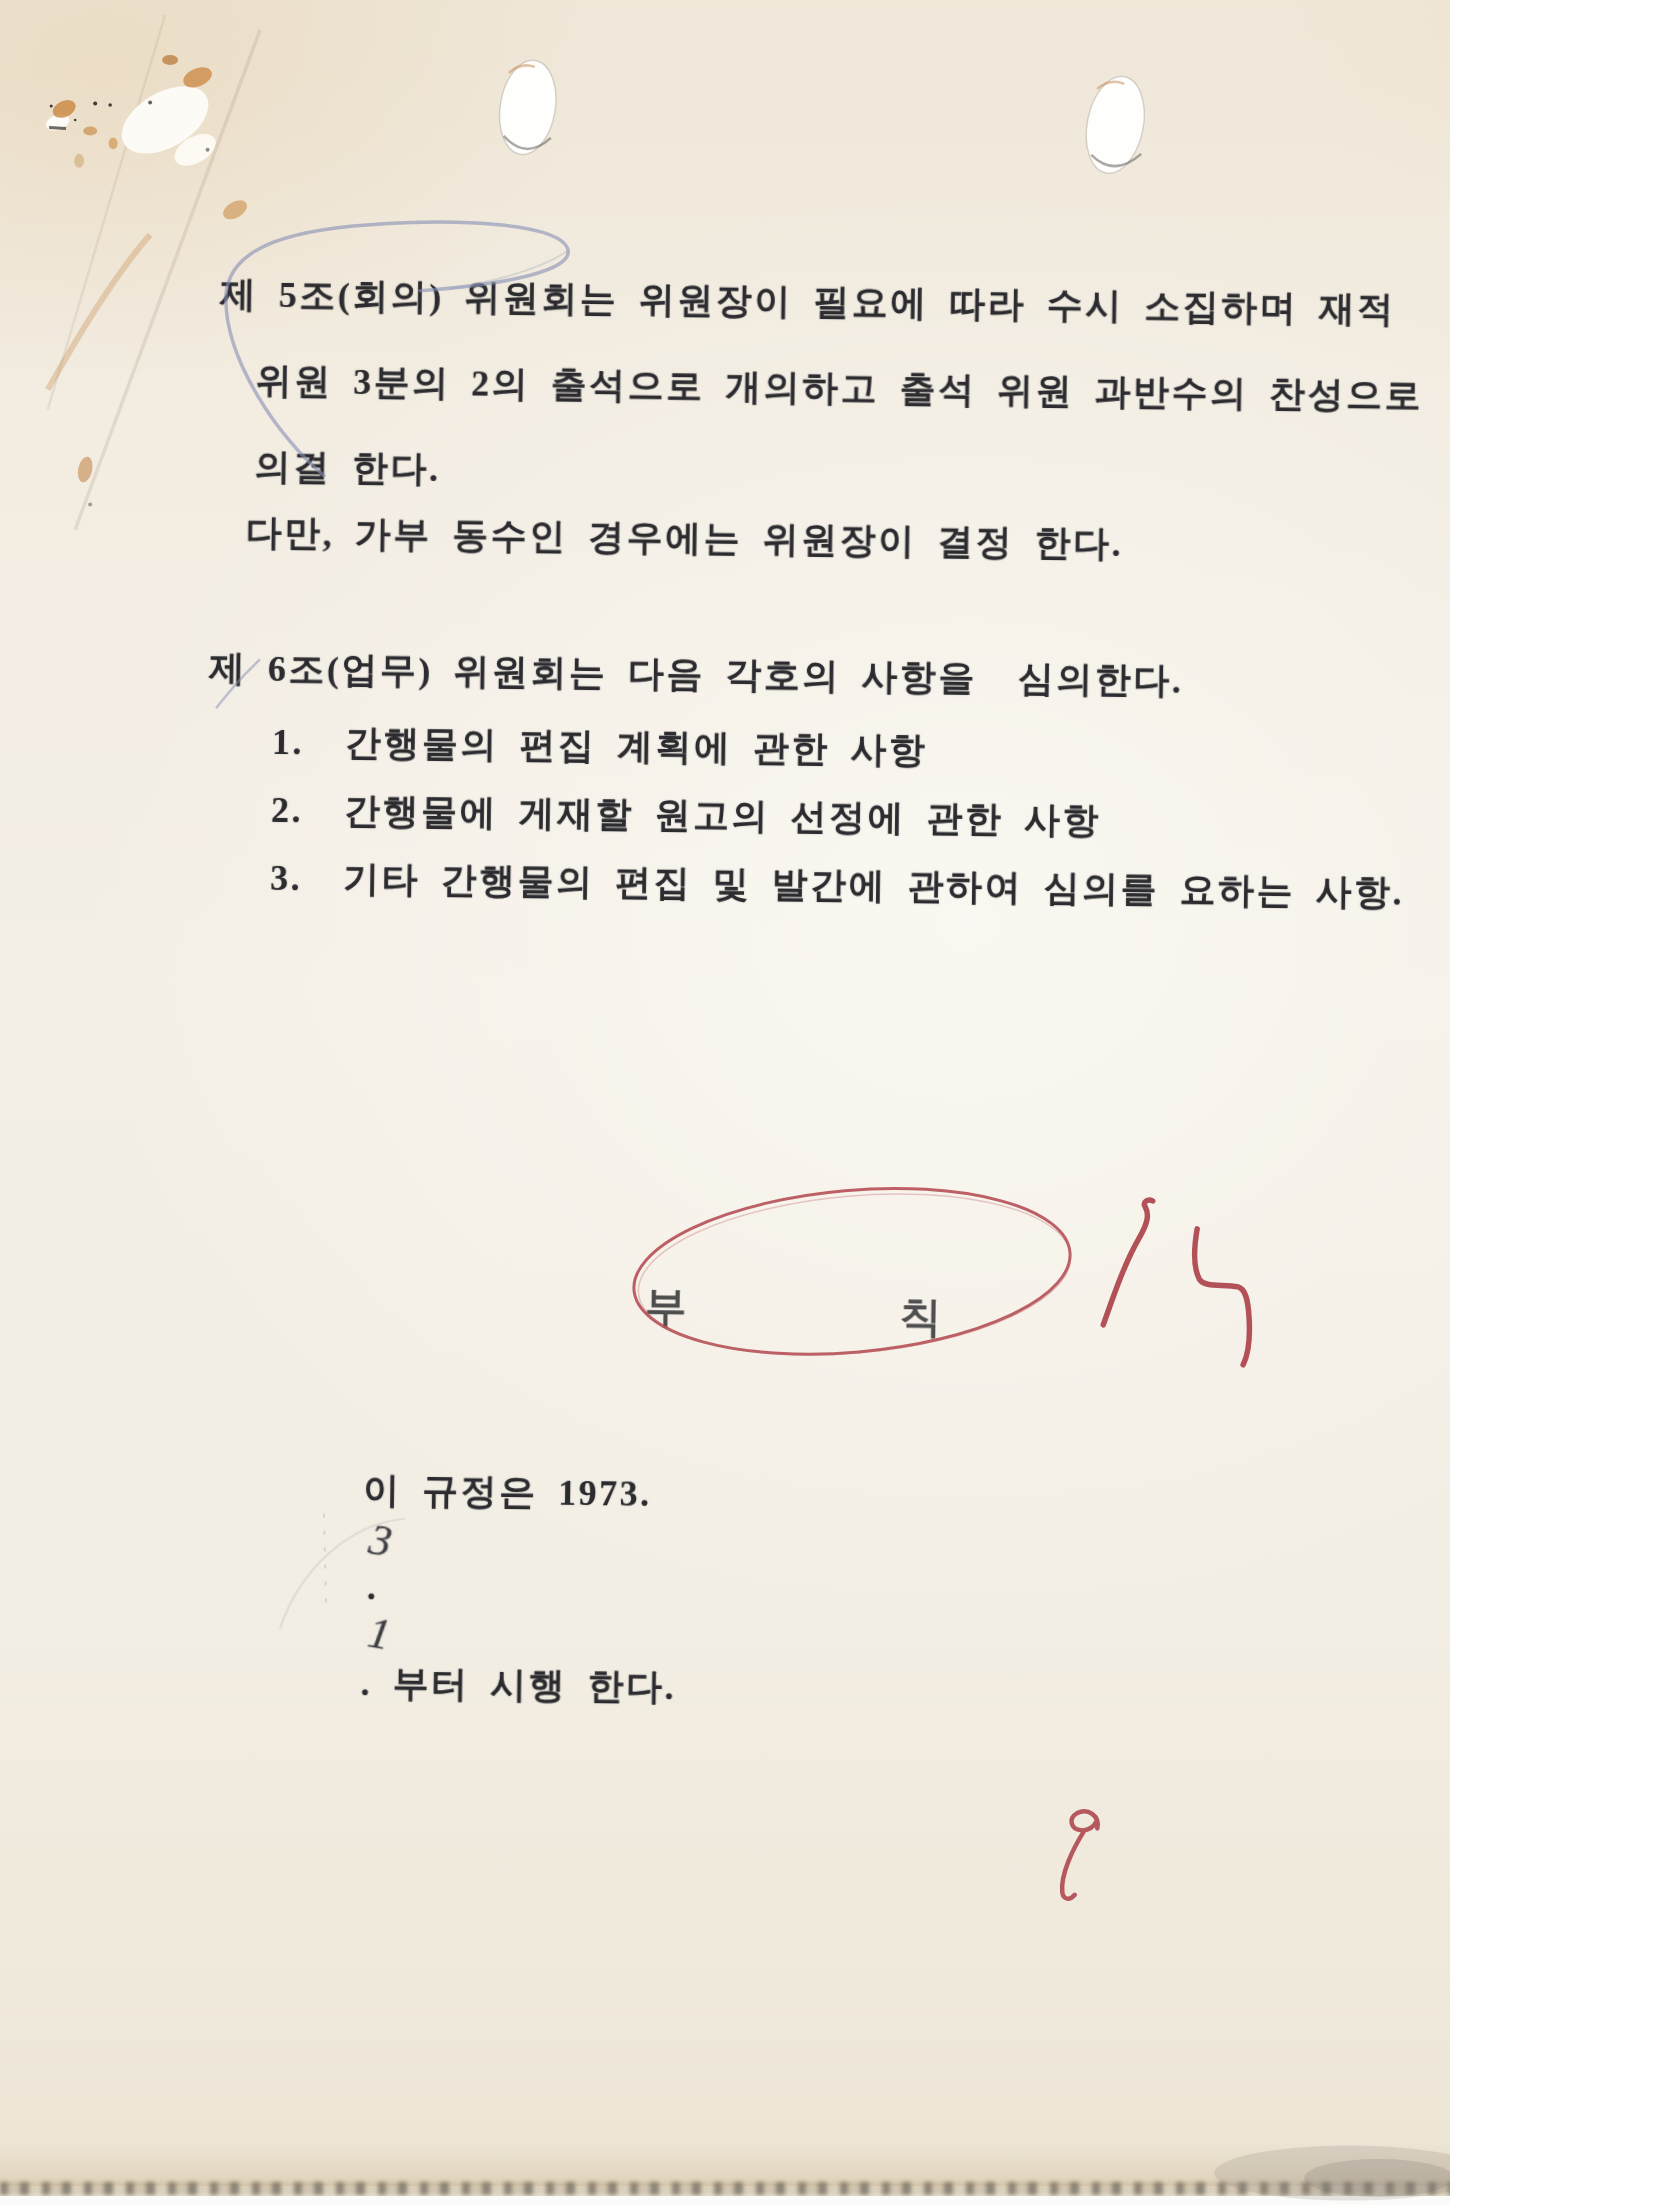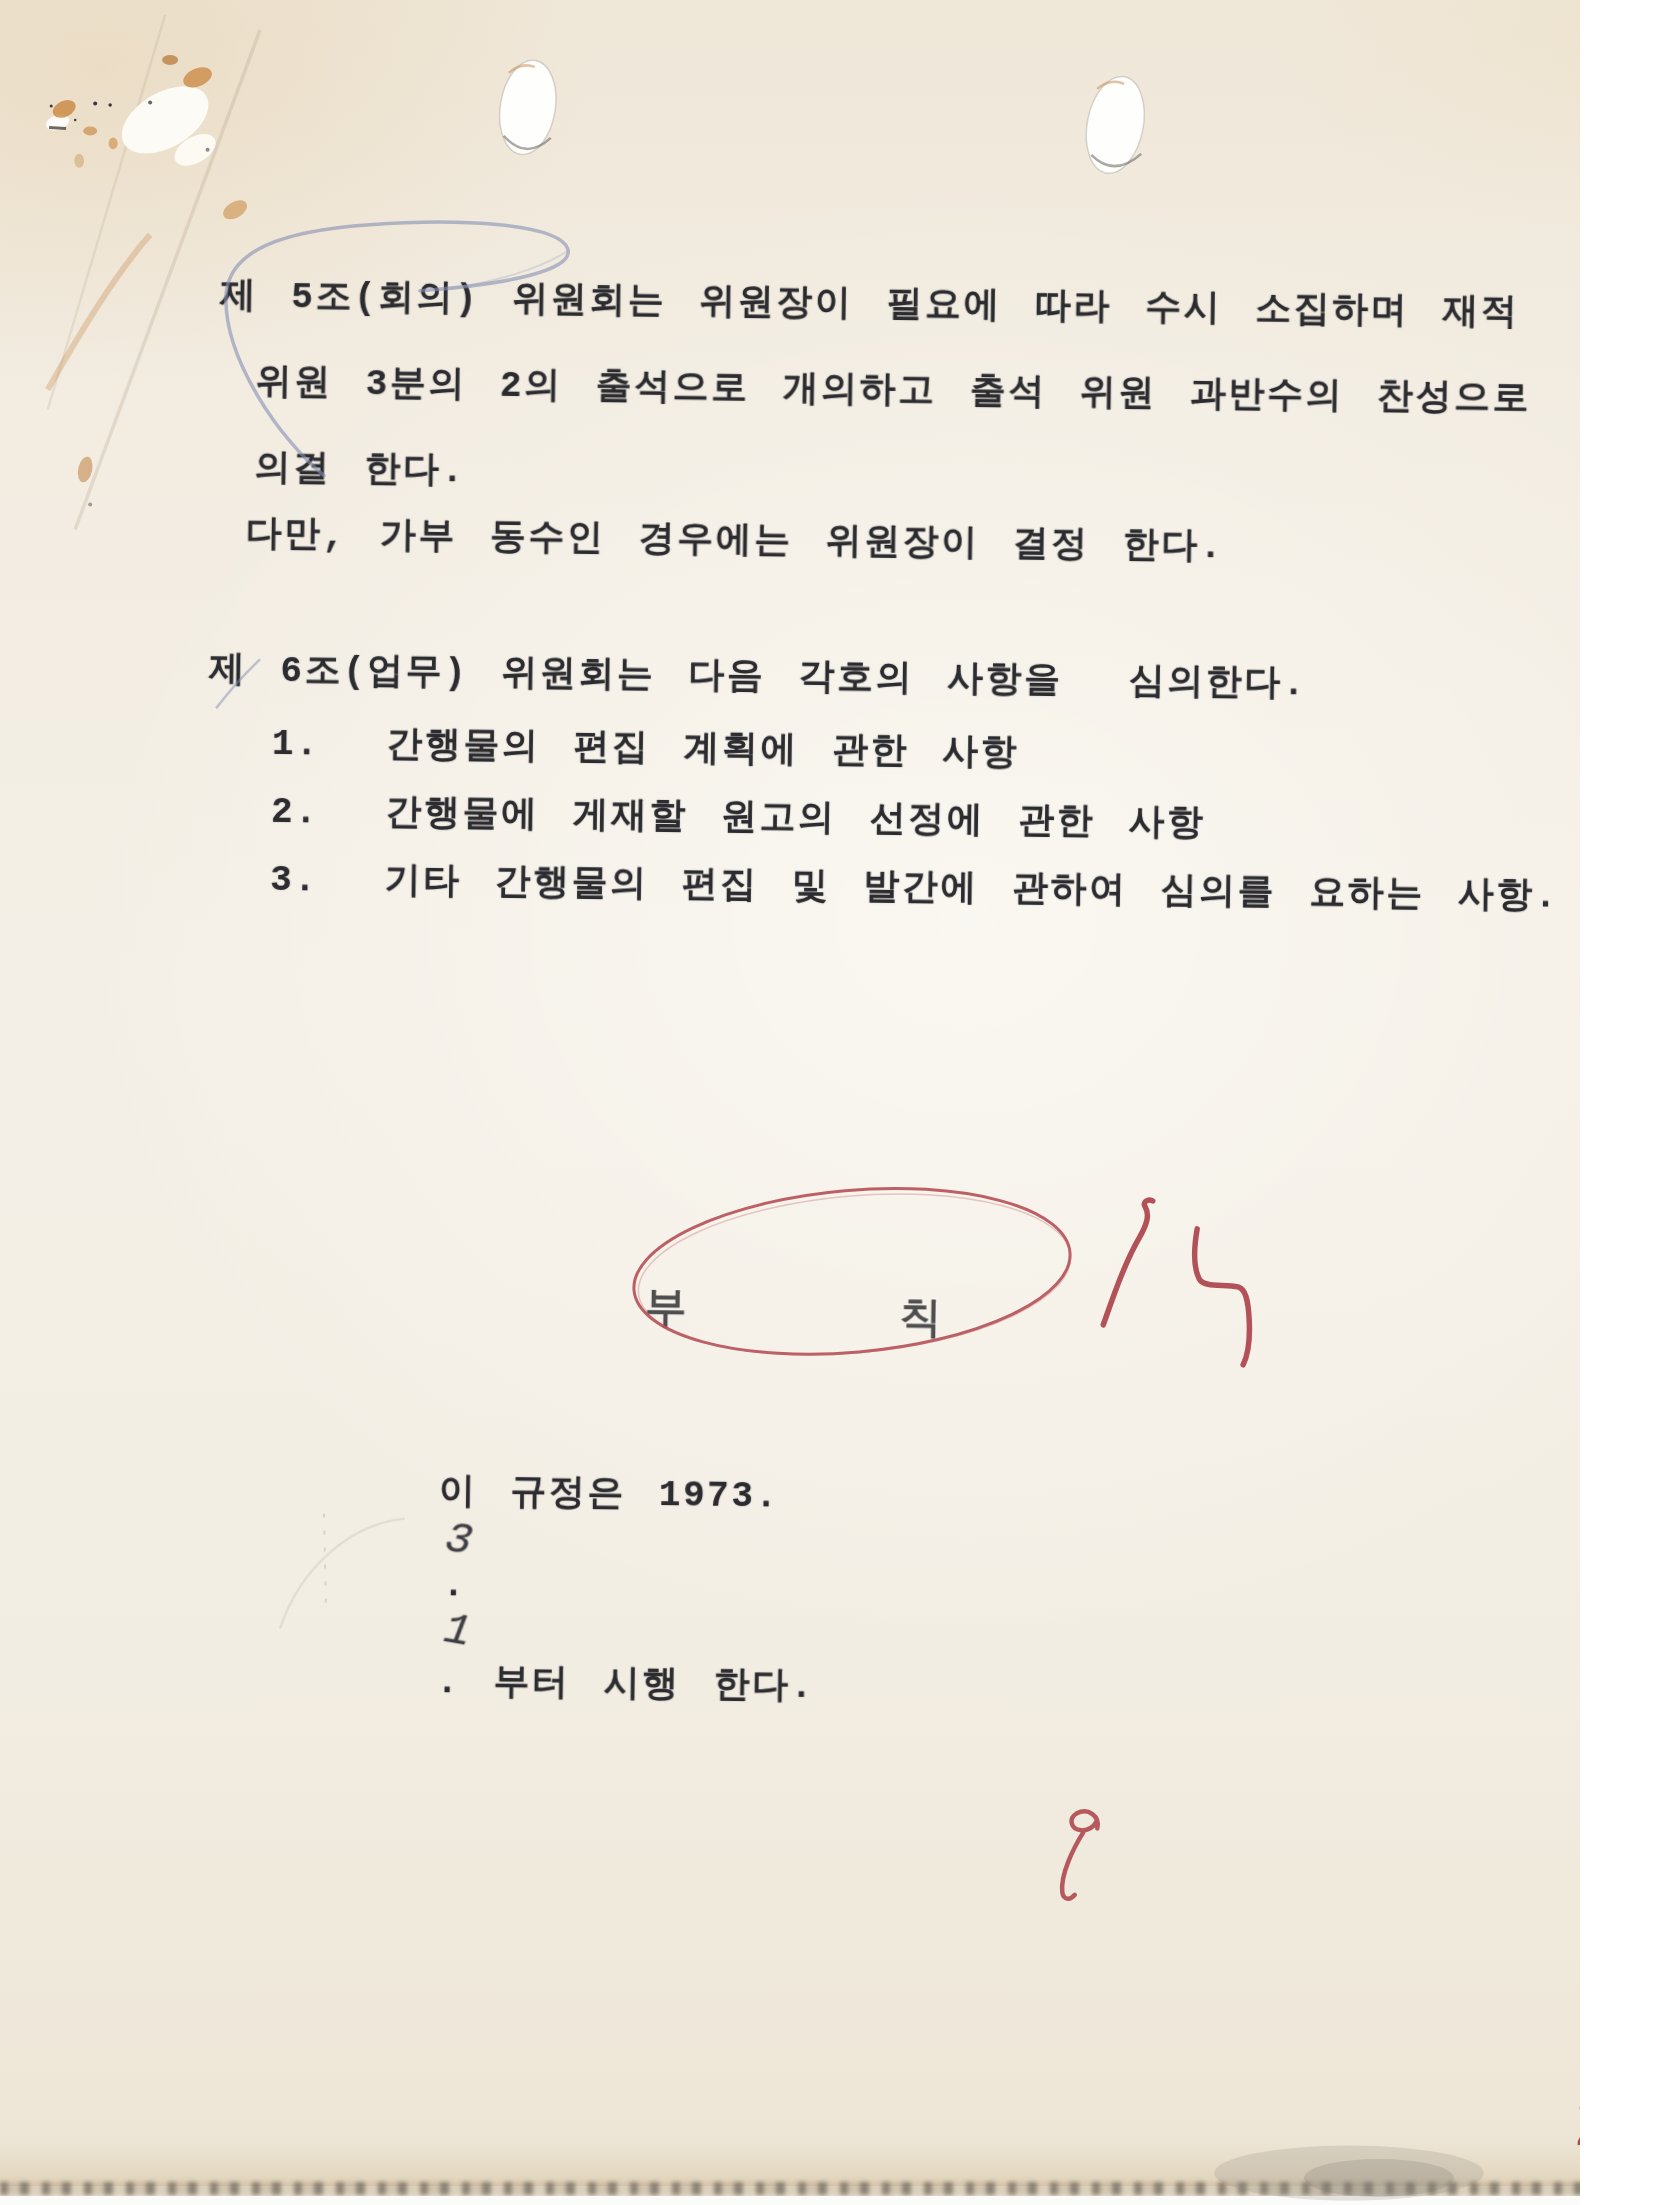--- a/index.html
+++ b/index.html
@@ -1,21 +1,21 @@
 <!DOCTYPE html>
 <html style="font-size:8px"><head>
 <meta charset="utf-8">
 <title>Scanned document</title>
 <style>
   html,body{margin:0;padding:0;background:#ffffff;}
   .scan{
     position:relative;
-    width:1580px;height:2205px;
+    width:1450px;height:2205px;
     overflow:hidden;
-    font-family:Liberation Mono, monospace;
+    font-family:Liberation Serif, serif;
   }
   .paper{
     position:absolute;left:0;top:0;width:1666px;height:2197px;
     background:
       radial-gradient(ellipse 699px 450px at 6% 3%, rgba(228,203,165,0.38), rgba(228,203,165,0) 70%),
       radial-gradient(ellipse 450px 250px at 97% 2%, rgba(236,220,192,0.35), rgba(236,220,192,0) 75%),
       radial-gradient(ellipse 1149px 949px at 58% 42%, rgba(255,255,251,0.55), rgba(255,255,251,0) 78%),
       linear-gradient(180deg,#efe7d8 0%,#f2ecE1 18%,#f4efe6 45%,#f3eee4 72%,#eee7d8 96%,#e9e1cf 100%);
   }
   .below-paper{

